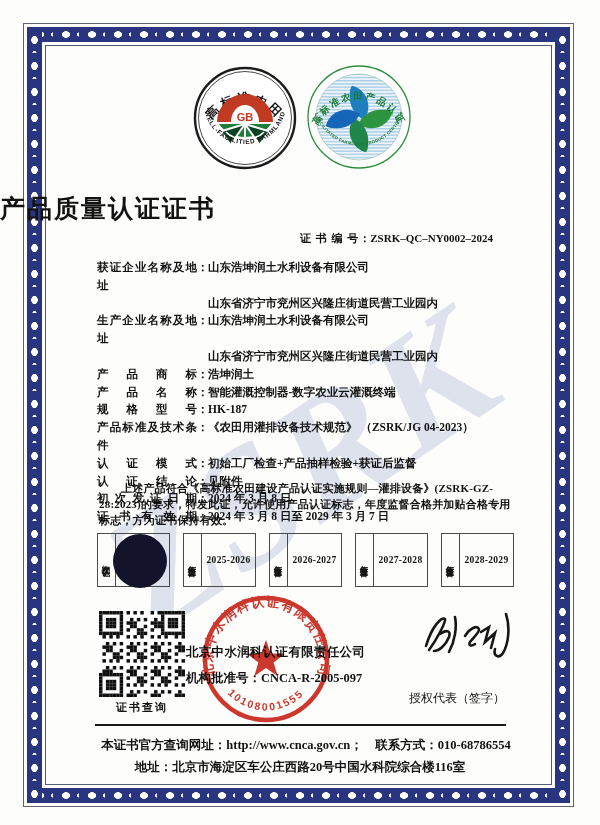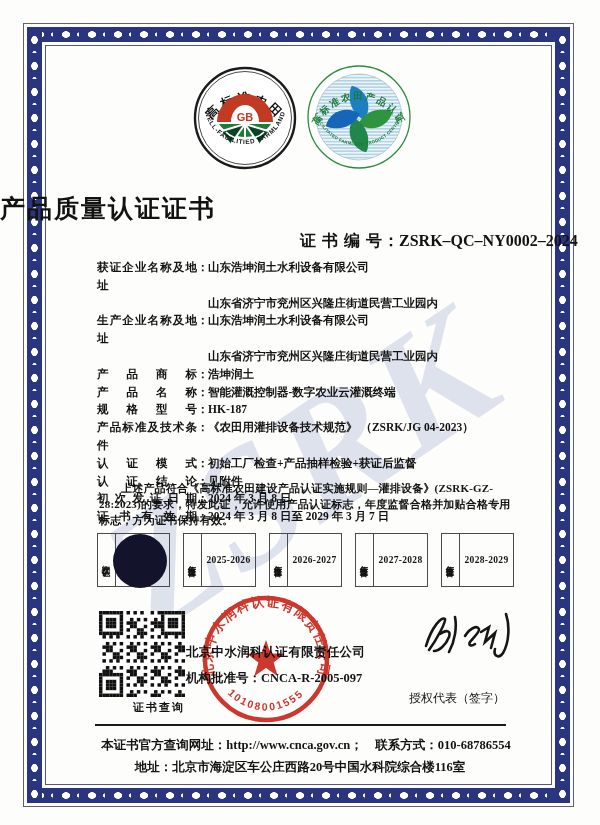--- a/index.html
+++ b/index.html
@@ -23,40 +23,40 @@
   .watermark{position:absolute;left:50%;top:470px;transform:translate(-50%,-50%) rotate(-34deg);
     font-size:168px;font-weight:bold;font-style:italic;letter-spacing:2px;white-space:nowrap;
     color:rgba(151,166,201,0.30);z-index:0;font-family:"Liberation Serif",serif;}
   .content{position:absolute;inset:0;z-index:1;}
   
   .logo{position:absolute;}
   #logoL{left:193px;top:66px;}
   #logoR{left:306px;top:64px;}
   .title{position:absolute;top:192px;left:0;right:0;text-align:left;font-size:25px;font-weight:bold;
     letter-spacing:2px;font-family:"Liberation Sans","DejaVu Sans",sans-serif;}
-  .certno{position:absolute;top:231px;left:300px;font-size:16px;font-weight:bold;}
+  .certno{position:absolute;top:231px;left:300px;font-size:11px;font-weight:bold;}
   .certno .lab{letter-spacing:1px;}
   
   #fields{position:absolute;top:259px;left:97px;right:55px;font-size:11.5px;font-weight:bold;line-height:17.8px;}
   .flabel{display:inline-block;width:100px;text-align:justify;text-align-last:justify;vertical-align:top;}
   .fcolon{display:inline-block;width:11px;}
   .fcont{padding-left:111px;}
   
   .statement{position:absolute;top:480px;left:99px;width:420px;font-size:11px;font-weight:bold;
     line-height:16px;text-indent:2em;letter-spacing:0.2px;}
   
   .boxes{position:absolute;top:533px;left:97px;display:flex;gap:13px;}
   .sbox{width:71px;height:52px;border:1px solid #4a4a4a;display:flex;position:relative;}
   .sbox .side{width:17px;border-right:1px solid #4a4a4a;display:flex;align-items:center;justify-content:center;
     writing-mode:vertical-rl;text-orientation:upright;font-size:8.5px;font-weight:bold;letter-spacing:1px;}
   .sbox .yr{flex:1;display:flex;align-items:center;justify-content:center;font-size:9.5px;font-weight:bold;letter-spacing:0.3px;}
   .blob{position:absolute;left:15px;top:0px;width:54px;height:54px;border-radius:50%;background:#13132b;}
   
   #qr{position:absolute;left:99px;top:611px;}
-  .qrcap{position:absolute;left:99px;top:700px;width:86px;text-align:right;font-size:11px;font-weight:bold;letter-spacing:2px;}
+  .qrcap{position:absolute;left:99px;top:700px;width:86px;text-align:center;font-size:11px;font-weight:bold;letter-spacing:2px;}
   .company{position:absolute;left:186px;top:644px;font-size:12.5px;font-weight:bold;letter-spacing:0.3px;}
   .approval{position:absolute;left:186px;top:670px;font-size:12.5px;font-weight:bold;}
   #stamp{position:absolute;left:195px;top:588px;mix-blend-mode:multiply;opacity:0.93;}
   #sig{position:absolute;left:418px;top:606px;}
   .signcap{position:absolute;left:409px;top:690px;font-size:12px;font-weight:normal;}
   
   .divider{position:absolute;left:95px;top:724px;width:411px;border-top:2px solid #1a1a1a;}
   .f1{position:absolute;top:737px;left:12px;right:0;text-align:center;font-size:12.5px;font-weight:bold;}
   .f2{position:absolute;top:759px;left:0;right:0;text-align:center;font-size:12.5px;font-weight:bold;}
 </style>

